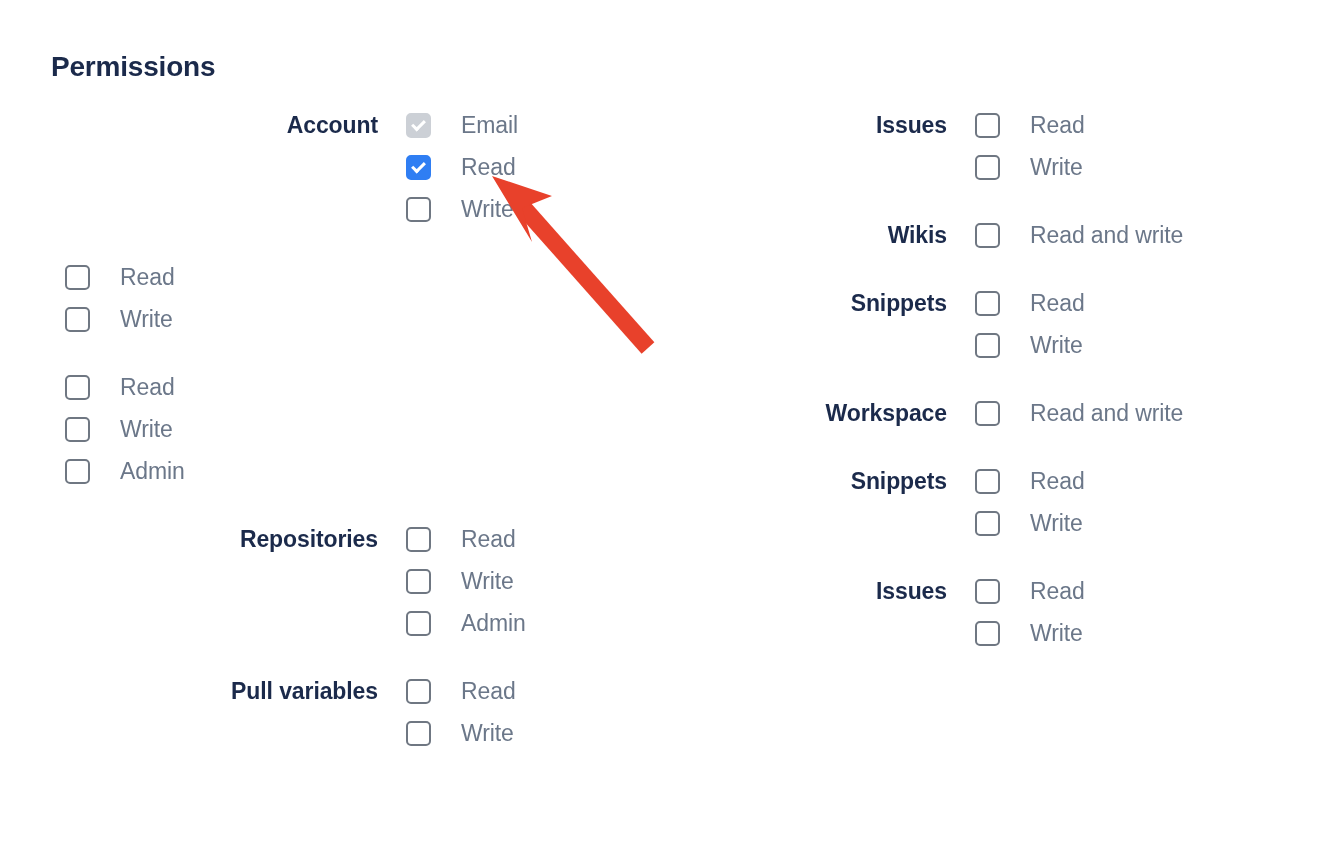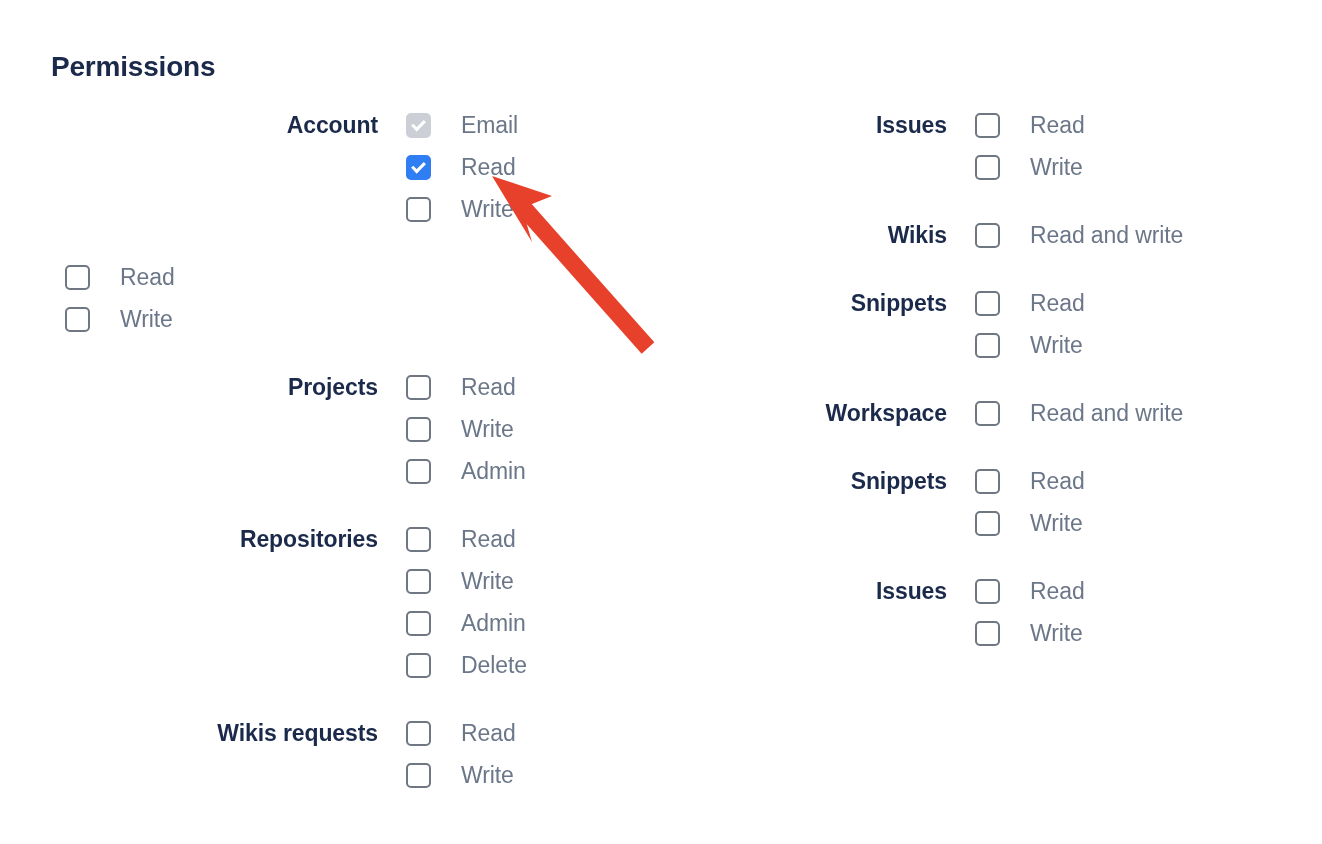--- a/index.html
+++ b/index.html
@@ -170,21 +170,20 @@
               <span class="cbox"></span>
               <span class="opt-label">Read</span>
             </div>
             <div class="opt-row">
               <span class="cbox"></span>
               <span class="opt-label">Write</span>
             </div>
           </div>
         </div>
         <div class="perm-group">
-          <div class="group-label">Projects</div>
           <div class="group-options">
             <div class="opt-row">
               <span class="cbox"></span>
               <span class="opt-label">Read</span>
             </div>
             <div class="opt-row">
               <span class="cbox"></span>
               <span class="opt-label">Write</span>
             </div>
             <div class="opt-row">
@@ -201,28 +200,24 @@
               <span class="opt-label">Read</span>
             </div>
             <div class="opt-row">
               <span class="cbox"></span>
               <span class="opt-label">Write</span>
             </div>
             <div class="opt-row">
               <span class="cbox"></span>
               <span class="opt-label">Admin</span>
             </div>
-            <div class="opt-row">
-              <span class="cbox"></span>
-              <span class="opt-label">Delete</span>
-            </div>
-          </div>
-        </div>
-        <div class="perm-group">
-          <div class="group-label">Wikis requests</div>
+          </div>
+        </div>
+        <div class="perm-group">
+          <div class="group-label">Pull variables</div>
           <div class="group-options">
             <div class="opt-row">
               <span class="cbox"></span>
               <span class="opt-label">Read</span>
             </div>
             <div class="opt-row">
               <span class="cbox"></span>
               <span class="opt-label">Write</span>
             </div>
           </div>

